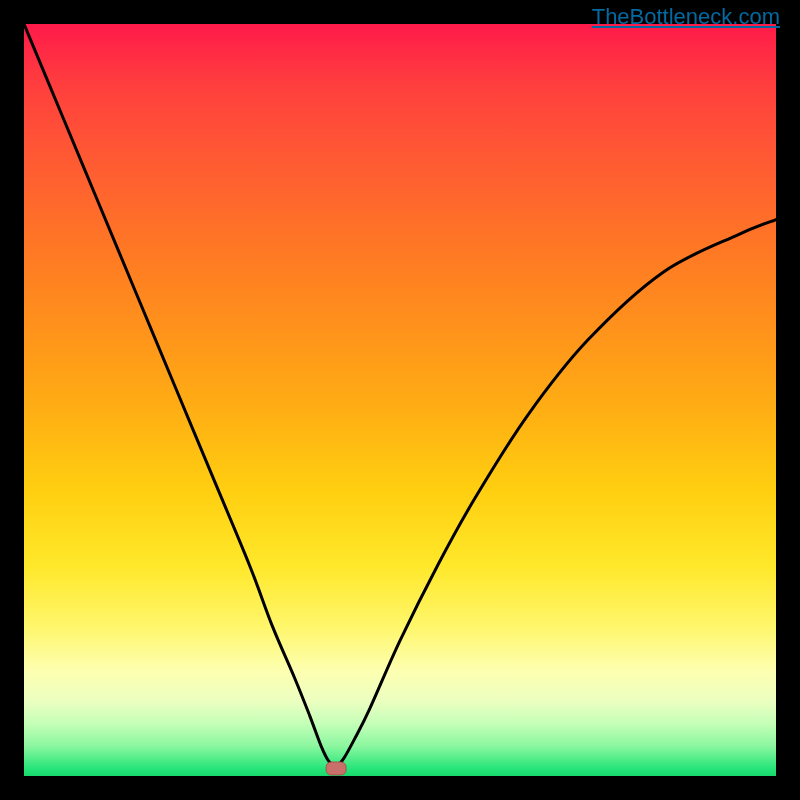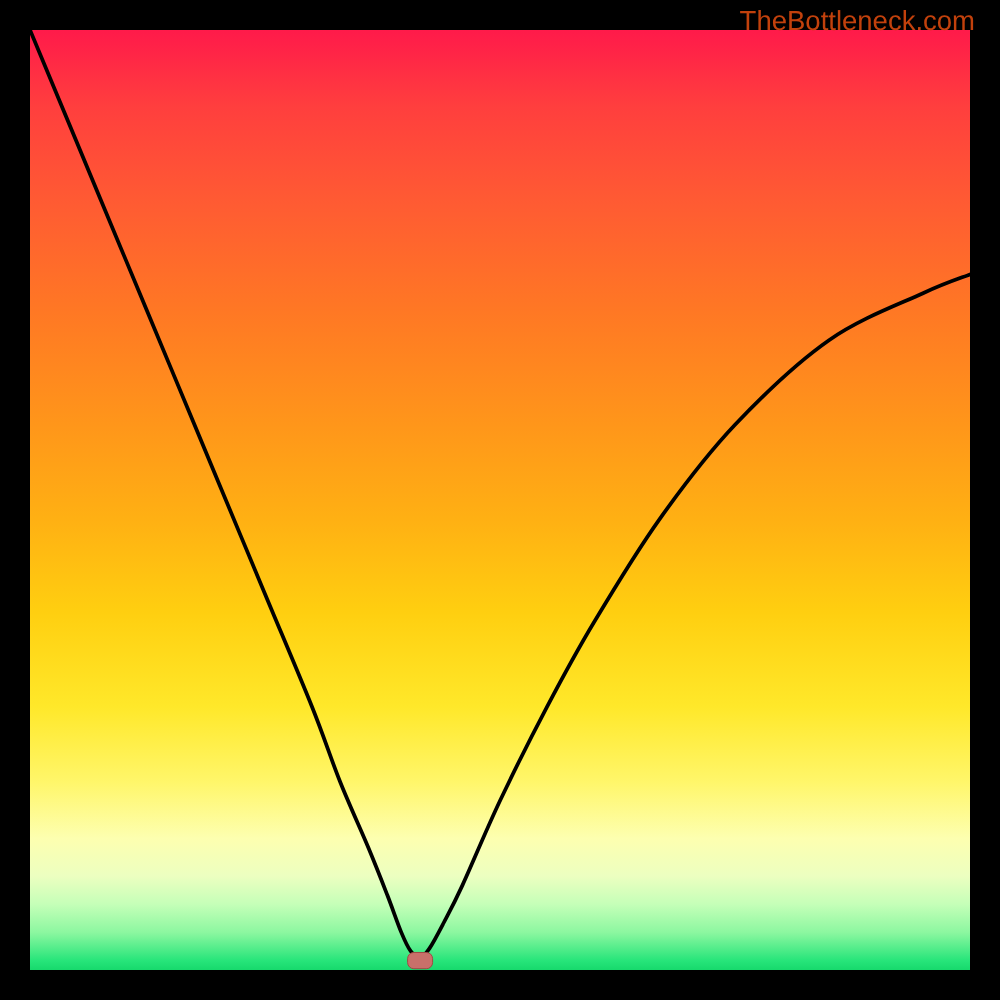--- a/index.html
+++ b/index.html
@@ -8,24 +8,25 @@
     width: 800px;
     height: 800px;
     background: #000;
     position: relative;
     font-family: Arial, sans-serif;
   }
   .watermark {
     position: absolute;
     top: 4px;
     right: 20px;
-    color: #c2410c;
+    color: #0369a1;
     font-size: 22px;
     font-weight: 500;
     z-index: 10;
+    text-decoration: underline;
   }
   .plot-area {
     position: absolute;
     left: 24px;
     top: 24px;
     width: 752px;
     height: 752px;
     overflow: hidden;
   }
   .gradient-bg {

